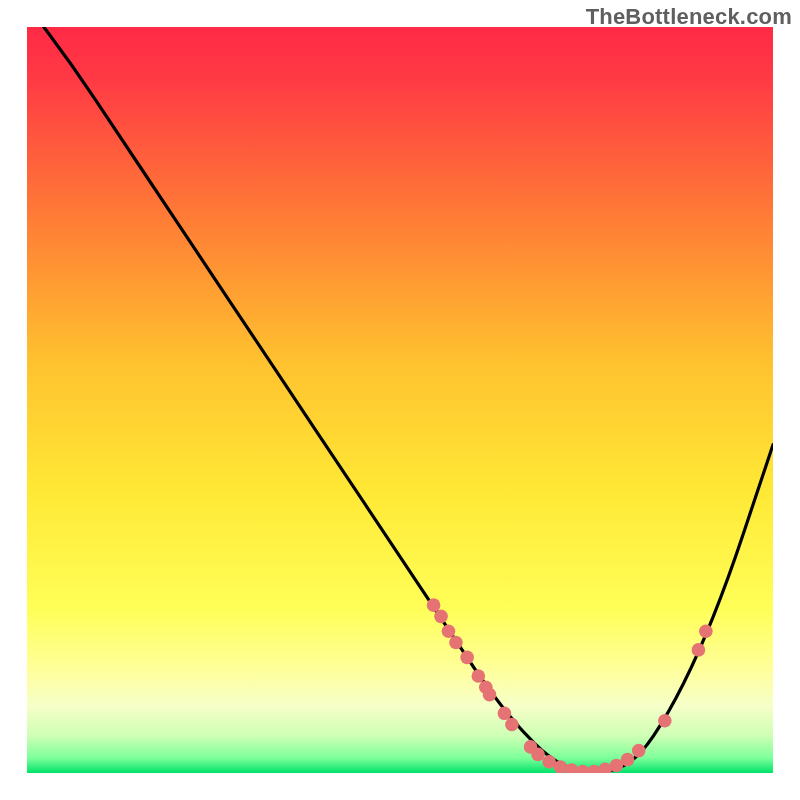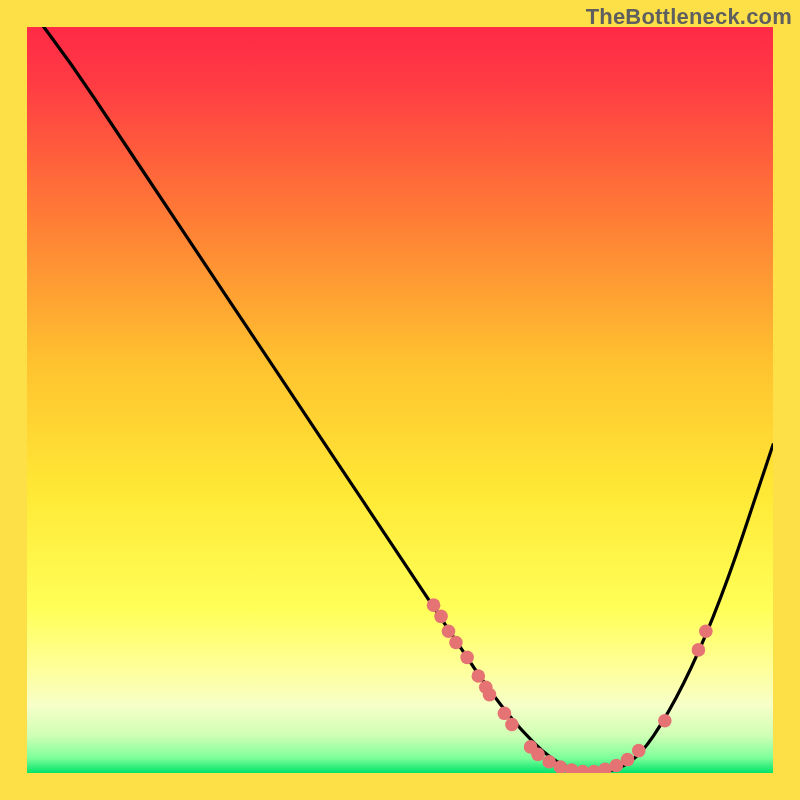--- a/index.html
+++ b/index.html
@@ -10,21 +10,21 @@
     background: #000;
     overflow: hidden;
     font-family: Arial, Helvetica, sans-serif;
   }
   .frame {
     position: absolute;
     top: 0;
     left: 0;
     width: 800px;
     height: 800px;
-    background: #fde047;
+    background: #ffffff;
   }
   .watermark {
     position: absolute;
     top: 4px;
     right: 8px;
     color: #5f5f5f;
     font-size: 22px;
     font-weight: 560;
     letter-spacing: 0.2px;
     z-index: 10;

